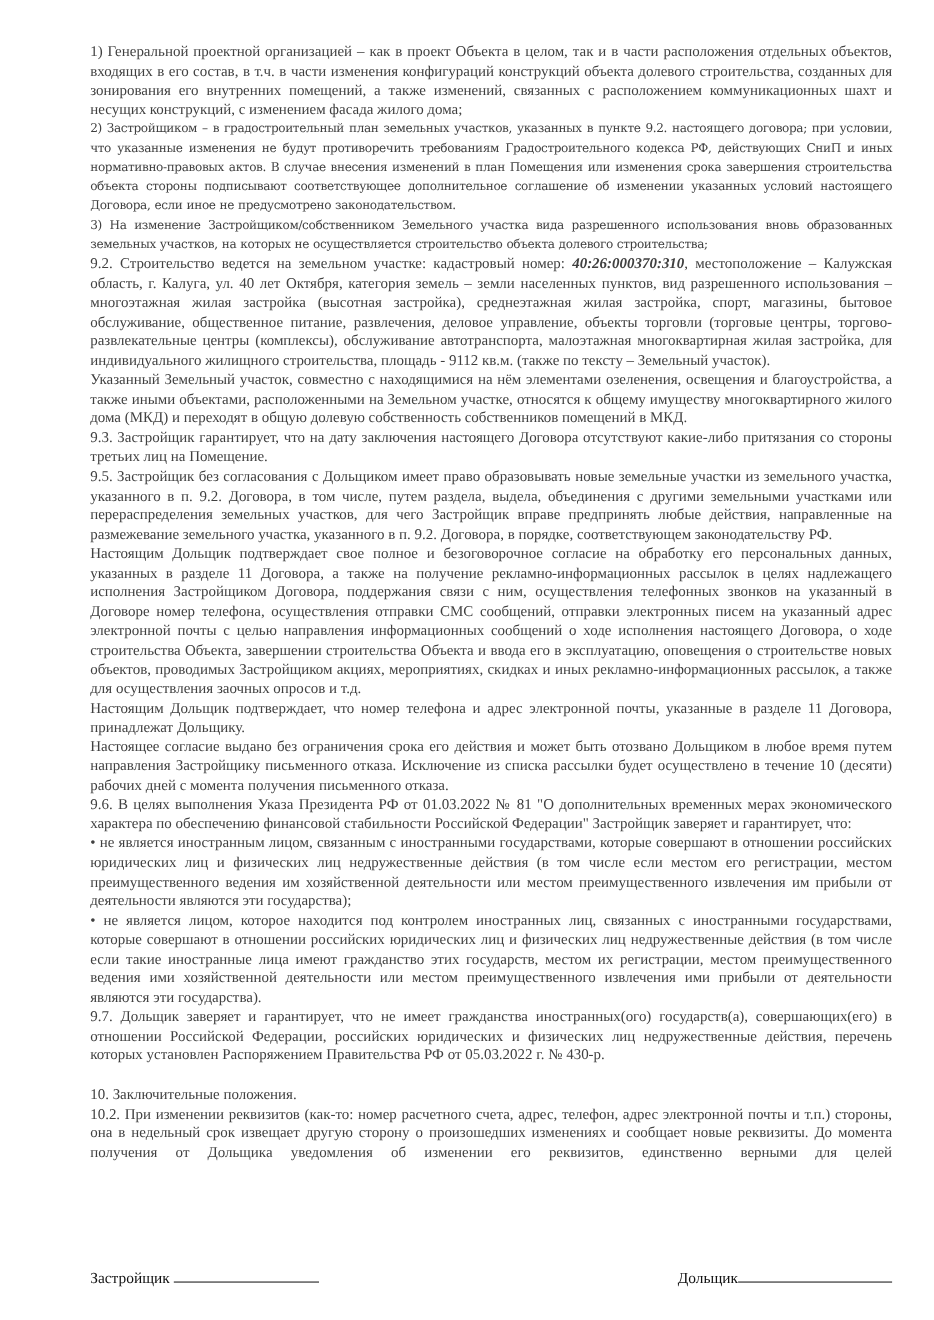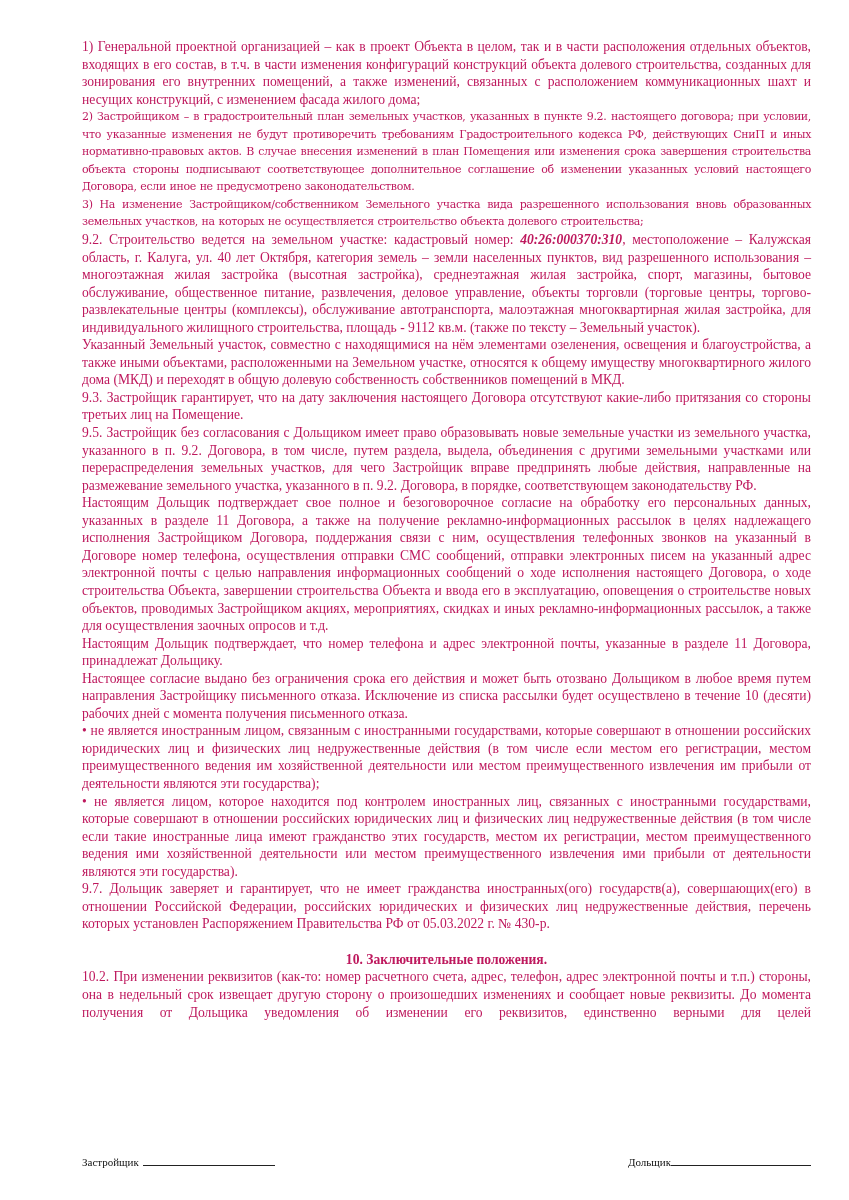--- a/index.html
+++ b/index.html
@@ -2,47 +2,46 @@
 <html><head>
   <meta charset="utf-8">
   <style>
     html, body { margin: 0; padding: 0; background: #ffffff; }
     body { width: 849px; height: 1200px; position: relative; overflow: hidden; }
     .page {
       position: absolute;
       left: 82px;
       top: 38px;
       width: 729px;
-      color: #be185d;
+      color: #404040;
       font-family: "Liberation Serif", serif;
       font-size: 13.6px;
       line-height: 17.55px;
       text-align: justify;
     }
     .page p { margin: 0; }
     .page p.wide {
       font-family: "DejaVu Serif", serif;
       font-size: 11px;
       letter-spacing: -0.35px;
       word-spacing: 0.5px;
     }
     .bold { font-weight: bold; font-style: italic; }
     .section-title {
-      text-align: center;
-      font-weight: bold;
+      font-weight: normal;
       margin-top: 18px !important;
     }
     .justify-full { text-align-last: justify; }
     .signatures {
       position: absolute;
       left: 82px;
       top: 1153px;
       width: 729px;
       font-family: "Liberation Serif", serif;
-      font-size: 11px;
+      font-size: 14px;
       color: #111111;
       display: flex;
       justify-content: space-between;
     }
     .sig { display: flex; align-items: baseline; }
     .sig .line {
       display: inline-block;
       border-bottom: 1px solid #222;
       height: 12px;
       margin-left: 4px;
@@ -57,20 +56,21 @@
   <p>1) Генеральной проектной организацией – как в проект Объекта в целом, так и в части расположения отдельных объектов, входящих в его состав, в т.ч. в части изменения конфигураций конструкций объекта долевого строительства, созданных для зонирования его внутренних помещений, а также изменений, связанных с расположением коммуникационных шахт и несущих конструкций, с изменением фасада жилого дома;</p>
   <p class="wide">2) Застройщиком – в градостроительный план земельных участков, указанных  в пункте 9.2. настоящего договора; при условии, что указанные изменения не будут противоречить требованиям Градостроительного кодекса РФ, действующих СниП и иных нормативно-правовых актов. В случае внесения изменений в план Помещения или изменения срока завершения строительства объекта стороны подписывают соответствующее дополнительное соглашение об изменении указанных условий настоящего Договора, если иное не предусмотрено законодательством.</p>
   <p class="wide">3) На изменение Застройщиком/собственником Земельного участка вида разрешенного использования вновь образованных земельных участков, на которых не осуществляется строительство объекта долевого строительства;</p>
   <p><span>9.2. Строительство ведется на земельном участке: кадастровый номер: </span><span class="bold">40:26:000370:310</span><span>, местоположение – Калужская область, г. Калуга, ул. 40 лет Октября, категория земель – земли населенных пунктов, вид разрешенного использования – многоэтажная жилая застройка (высотная застройка), среднеэтажная жилая застройка, спорт, магазины, бытовое обслуживание, общественное питание, развлечения, деловое управление, объекты торговли (торговые центры, торгово-развлекательные центры (комплексы), обслуживание автотранспорта, малоэтажная многоквартирная жилая застройка, для индивидуального жилищного строительства, площадь - 9112 кв.м.  (также по тексту – Земельный участок).</span></p>
   <p>Указанный Земельный участок, совместно с находящимися на нём элементами озеленения, освещения и благоустройства, а также иными объектами, расположенными на Земельном участке, относятся к общему имуществу многоквартирного жилого дома (МКД) и переходят в общую долевую собственность собственников помещений в МКД.</p>
   <p>9.3. Застройщик гарантирует, что на дату заключения настоящего Договора отсутствуют какие-либо притязания со стороны третьих лиц на Помещение.</p>
   <p>9.5. Застройщик без согласования с Дольщиком имеет право образовывать новые земельные участки из земельного участка, указанного в п. 9.2. Договора, в том числе, путем раздела, выдела, объединения с другими земельными участками или перераспределения земельных участков, для чего Застройщик вправе предпринять любые действия, направленные на размежевание земельного участка, указанного в п. 9.2. Договора, в порядке, соответствующем законодательству РФ.</p>
   <p>Настоящим Дольщик подтверждает свое полное и безоговорочное согласие на обработку его персональных данных, указанных в разделе 11 Договора, а также на получение рекламно-информационных рассылок в целях надлежащего исполнения Застройщиком Договора, поддержания связи с ним, осуществления телефонных звонков на указанный в Договоре номер  телефона, осуществления отправки СМС сообщений, отправки электронных писем на указанный адрес электронной почты с целью направления информационных сообщений о ходе исполнения настоящего Договора, о ходе строительства Объекта, завершении строительства Объекта и ввода его в эксплуатацию, оповещения о строительстве новых объектов, проводимых Застройщиком акциях, мероприятиях, скидках и иных рекламно-информационных рассылок, а также для осуществления заочных опросов и т.д.</p>
   <p>Настоящим Дольщик подтверждает, что номер телефона и адрес электронной почты, указанные в разделе 11 Договора, принадлежат Дольщику.</p>
   <p>Настоящее согласие выдано без ограничения срока его действия и может быть отозвано Дольщиком в любое время путем направления Застройщику письменного отказа. Исключение из списка рассылки будет осуществлено в течение 10 (десяти) рабочих дней с момента получения письменного отказа.</p>
+  <p>9.6. В целях выполнения Указа Президента РФ от 01.03.2022 № 81 "О дополнительных временных мерах экономического характера по обеспечению финансовой стабильности Российской Федерации" Застройщик заверяет и гарантирует, что:</p>
   <p>• не является иностранным лицом, связанным с иностранными государствами, которые совершают в отношении российских юридических лиц и физических лиц недружественные действия (в том числе если местом его регистрации, местом преимущественного ведения им хозяйственной деятельности или местом преимущественного извлечения им прибыли от деятельности являются эти государства);</p>
   <p>• не является лицом, которое находится под контролем иностранных лиц, связанных с иностранными государствами, которые совершают в отношении российских юридических лиц и физических лиц недружественные действия (в том числе если такие иностранные лица имеют гражданство этих государств, местом их регистрации, местом преимущественного ведения ими хозяйственной деятельности или местом преимущественного извлечения ими прибыли от деятельности являются эти государства).</p>
   <p>9.7. Дольщик заверяет и гарантирует, что не имеет гражданства иностранных(ого) государств(а), совершающих(его) в отношении Российской Федерации, российских юридических и физических лиц недружественные действия, перечень которых установлен Распоряжением Правительства РФ от 05.03.2022 г. № 430-р.</p>
 
   <p class="section-title">10. Заключительные положения.</p>
   <p class="justify-full">10.2. При изменении реквизитов (как-то: номер расчетного счета, адрес, телефон, адрес электронной почты и т.п.) стороны, она в недельный срок извещает другую сторону о произошедших изменениях и сообщает новые реквизиты. До момента получения от Дольщика уведомления об изменении его реквизитов, единственно верными для целей</p>
 </div>
 
 <div class="signatures">
   <div class="sig left">

